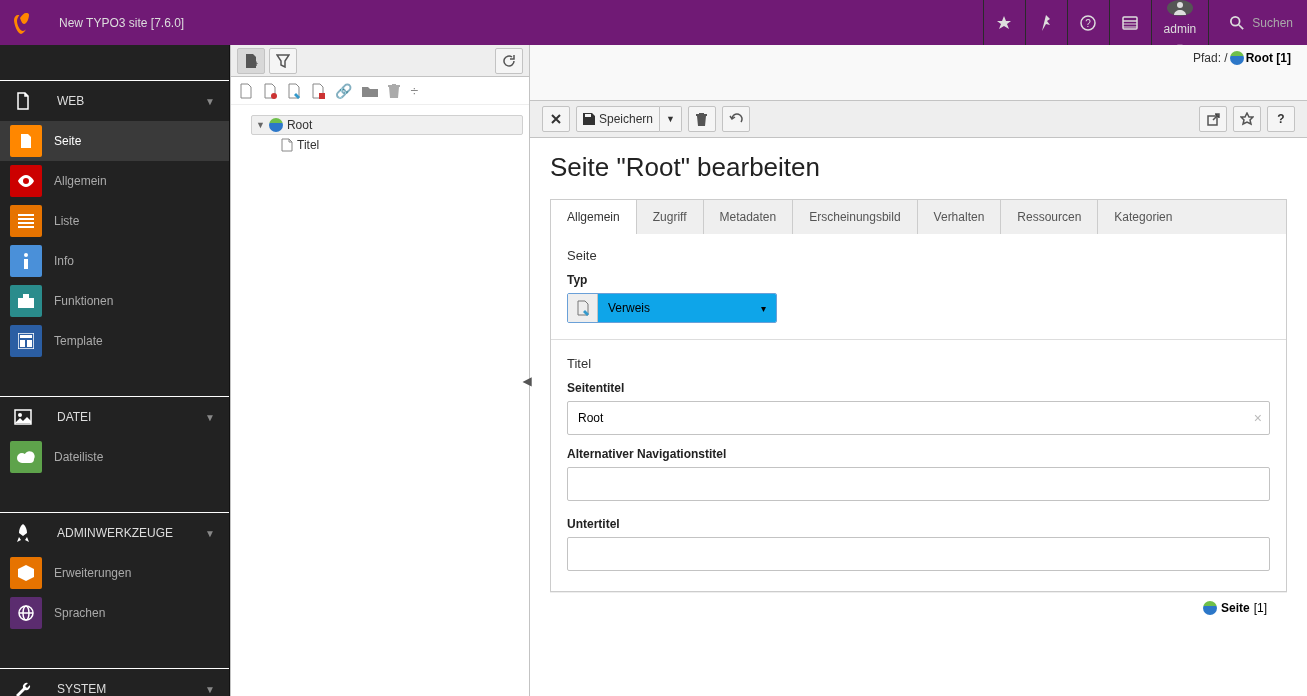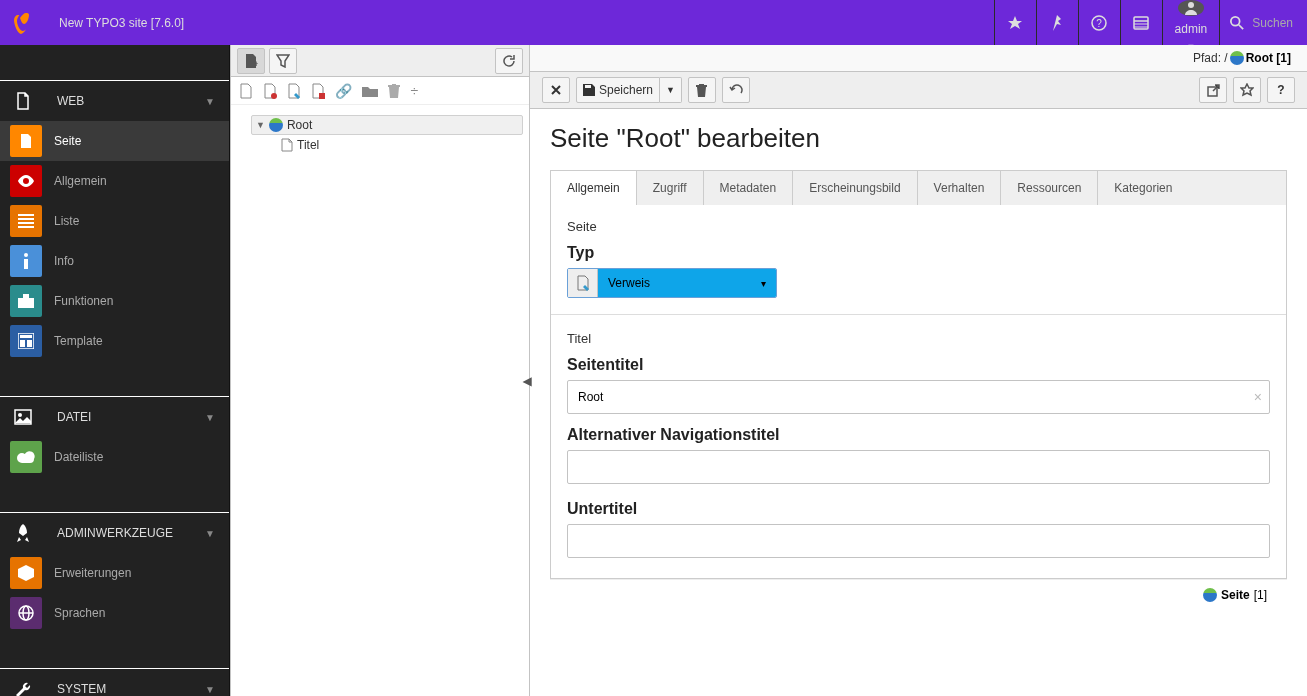--- a/index.html
+++ b/index.html
@@ -1,24 +1,24 @@
 <!DOCTYPE html>
 <html><head>
 <meta charset="utf-8">
 <style>
 * { box-sizing: border-box; margin: 0; padding: 0; }
 body { font-family: Verdana, Arial, sans-serif; font-size: 12px; background: #000; width: 1307px; height: 696px; overflow: hidden; position: relative; }
 .app { display: flex; flex-direction: column; width: 100%; height: 100%; background: #000; }
-.topbar { height: 45px; background: #6d28d9; display: flex; align-items: center; color: #ddd; }
+.topbar { height: 45px; background: #701a75; display: flex; align-items: center; color: #ddd; }
 .logo { width: 45px; height: 45px; display: flex; align-items: center; justify-content: center; font-weight: bold; color: #ff8700; font-size: 22px; }
 .site-title { padding: 0 14px; color: #ddd; font-size: 12px; }
 .topbar-right { margin-left: auto; display: flex; align-items: stretch; height: 100%; }
 .topbar-item { width: 42px; display: flex; align-items: center; justify-content: center; color: #ddd; cursor: pointer; border-left: 1px solid #2a2a2a; }
 .topbar-user { display: flex; align-items: center; padding: 0 12px; color: #ddd; cursor: pointer; border-left: 1px solid #2a2a2a; gap: 6px; flex-direction: column; }
-.topbar-search { display: flex; align-items: center; padding: 0 14px 0 10px; color: #aaa; cursor: pointer; border-left: 1px solid #2a2a2a; gap: 8px; }
+.topbar-search { display: flex; align-items: center; padding: 0 14px 0 21px; color: #aaa; cursor: pointer; border-left: 1px solid #2a2a2a; gap: 8px; }
 .avatar-circle { width: 26px; height: 26px; border-radius: 50%; background: #555; display: flex; align-items: center; justify-content: center; }
 .main { flex: 1; display: flex; background: #fff; min-height: 0; }
 .sidebar { width: 230px; background: #222; color: #ccc; overflow-y: auto; border-right: 1px solid #111; position: relative; }
 .sidebar::-webkit-scrollbar { width: 14px; }
 .sidebar::-webkit-scrollbar-track { background: #333; }
 .sidebar::-webkit-scrollbar-thumb { background: #555; }
 .module-group { border-top: 1px solid #ffffff; margin-top: 35px; }
 .module-head { display: flex; align-items: center; height: 40px; padding: 0 14px 0 0; color: #ddd; cursor: pointer; gap: 12px; font-size: 12px; }
 .module-head .micon { width: 45px; display: flex; align-items: center; justify-content: center; font-size: 16px; color: #fff; }
 .module-head .chev { margin-left: auto; color: #888; font-size: 10px; }
@@ -34,33 +34,33 @@
 .tree-icontoolbar span { cursor: pointer; font-size: 14px; }
 .tree-body { flex: 1; padding: 10px 6px; font-size: 12px; color: #333; overflow: auto; }
 .tree-node { display: flex; align-items: center; height: 20px; padding: 0 4px; gap: 4px; cursor: pointer; white-space: nowrap; }
 .tree-node.selected { background: #f0f0f0; border: 1px solid #d0d0d0; border-radius: 2px; }
 .tree-indent1 { margin-left: 14px; }
 .tree-indent2 { margin-left: 40px; }
 .globe-icon { width: 14px; height: 14px; border-radius: 50%; background: linear-gradient(#6fbf4a 0 34%, #2c77c8 34% 100%); display: inline-block; flex-shrink: 0; }
 .content { flex: 1; display: flex; flex-direction: column; background: #f9f9f9; min-width: 0; }
 .content-top { display: flex; align-items: center; justify-content: flex-end; padding: 6px 16px; font-size: 12px; }
 .content-top .path-text { color: #333; }
-.content-toolbar { background: #eee; border-top: 1px solid #c3c3c3; border-bottom: 1px solid #c3c3c3; height: 38px; display: flex; align-items: center; padding: 0 12px; gap: 6px; }
+.content-toolbar { background: #eee; border-top: 1px solid #c3c3c3; border-bottom: 1px solid #c3c3c3; height: 38px; display: flex; align-items: center; padding: 0 12px; gap: 6px; margin-top: 29px; }
 .btn-group { display: inline-flex; }
 .btn-group .btn { border-radius: 0; }
 .btn-group .btn:first-child { border-radius: 2px 0 0 2px; }
 .btn-group .btn:last-child { border-radius: 0 2px 2px 0; border-left: none; }
 .content-body { flex: 1; padding: 14px 20px 16px 20px; overflow: auto; background: #fff; }
 h1.page-title { font-family: "Segoe UI", Arial; font-size: 26px; font-weight: 400; color: #222; margin-bottom: 16px; }
 .tabs { display: flex; border-bottom: 1px solid #ccc; background: #efefef; border: 1px solid #ccc; border-bottom: none; }
 .tab { padding: 10px 16px; cursor: pointer; color: #555; font-size: 12px; border-right: 1px solid #ccc; background: #efefef; }
 .tab.active { background: #fff; color: #333; position: relative; }
 .panel { border: 1px solid #ccc; border-top: none; padding: 14px 16px 20px 16px; }
 .sect-label { font-size: 13px; color: #333; margin-bottom: 10px; }
-.field-label { font-size: 16px; font-weight: bold; color: #222; margin: 6px 0; }
+.field-label { font-size: 12px; font-weight: bold; color: #222; margin: 6px 0; }
 .select-group { display: inline-flex; border: 1px solid #6aa0d8; border-radius: 2px; overflow: hidden; height: 30px; }
 .select-icon { width: 30px; background: #eee; border-right: 1px solid #c3c3c3; display: flex; align-items: center; justify-content: center; }
 .select-box { width: 178px; display: flex; align-items: center; justify-content: space-between; padding: 0 10px; background: #0ea5e9; cursor: pointer; }
 .hr { border: none; border-top: 1px solid #ddd; margin: 16px -16px; }
 .input { width: 100%; height: 34px; border: 1px solid #c3c3c3; border-radius: 2px; padding: 0 10px; font-size: 12px; position: relative; }
 .input-wrap { position: relative; }
 .input-clear { position: absolute; right: 8px; top: 50%; transform: translateY(-50%); color: #bbb; cursor: pointer; font-size: 14px; }
 .footer-path { display: flex; align-items: center; justify-content: flex-end; padding: 8px 20px; font-size: 12px; gap: 4px; border-top: 1px solid #eee; }
 .splitter-handle { position: absolute; left: -8px; top: 50%; width: 10px; height: 20px; display: flex; align-items: center; justify-content: center; color: #555; cursor: pointer; }
 svg { display: block; }

